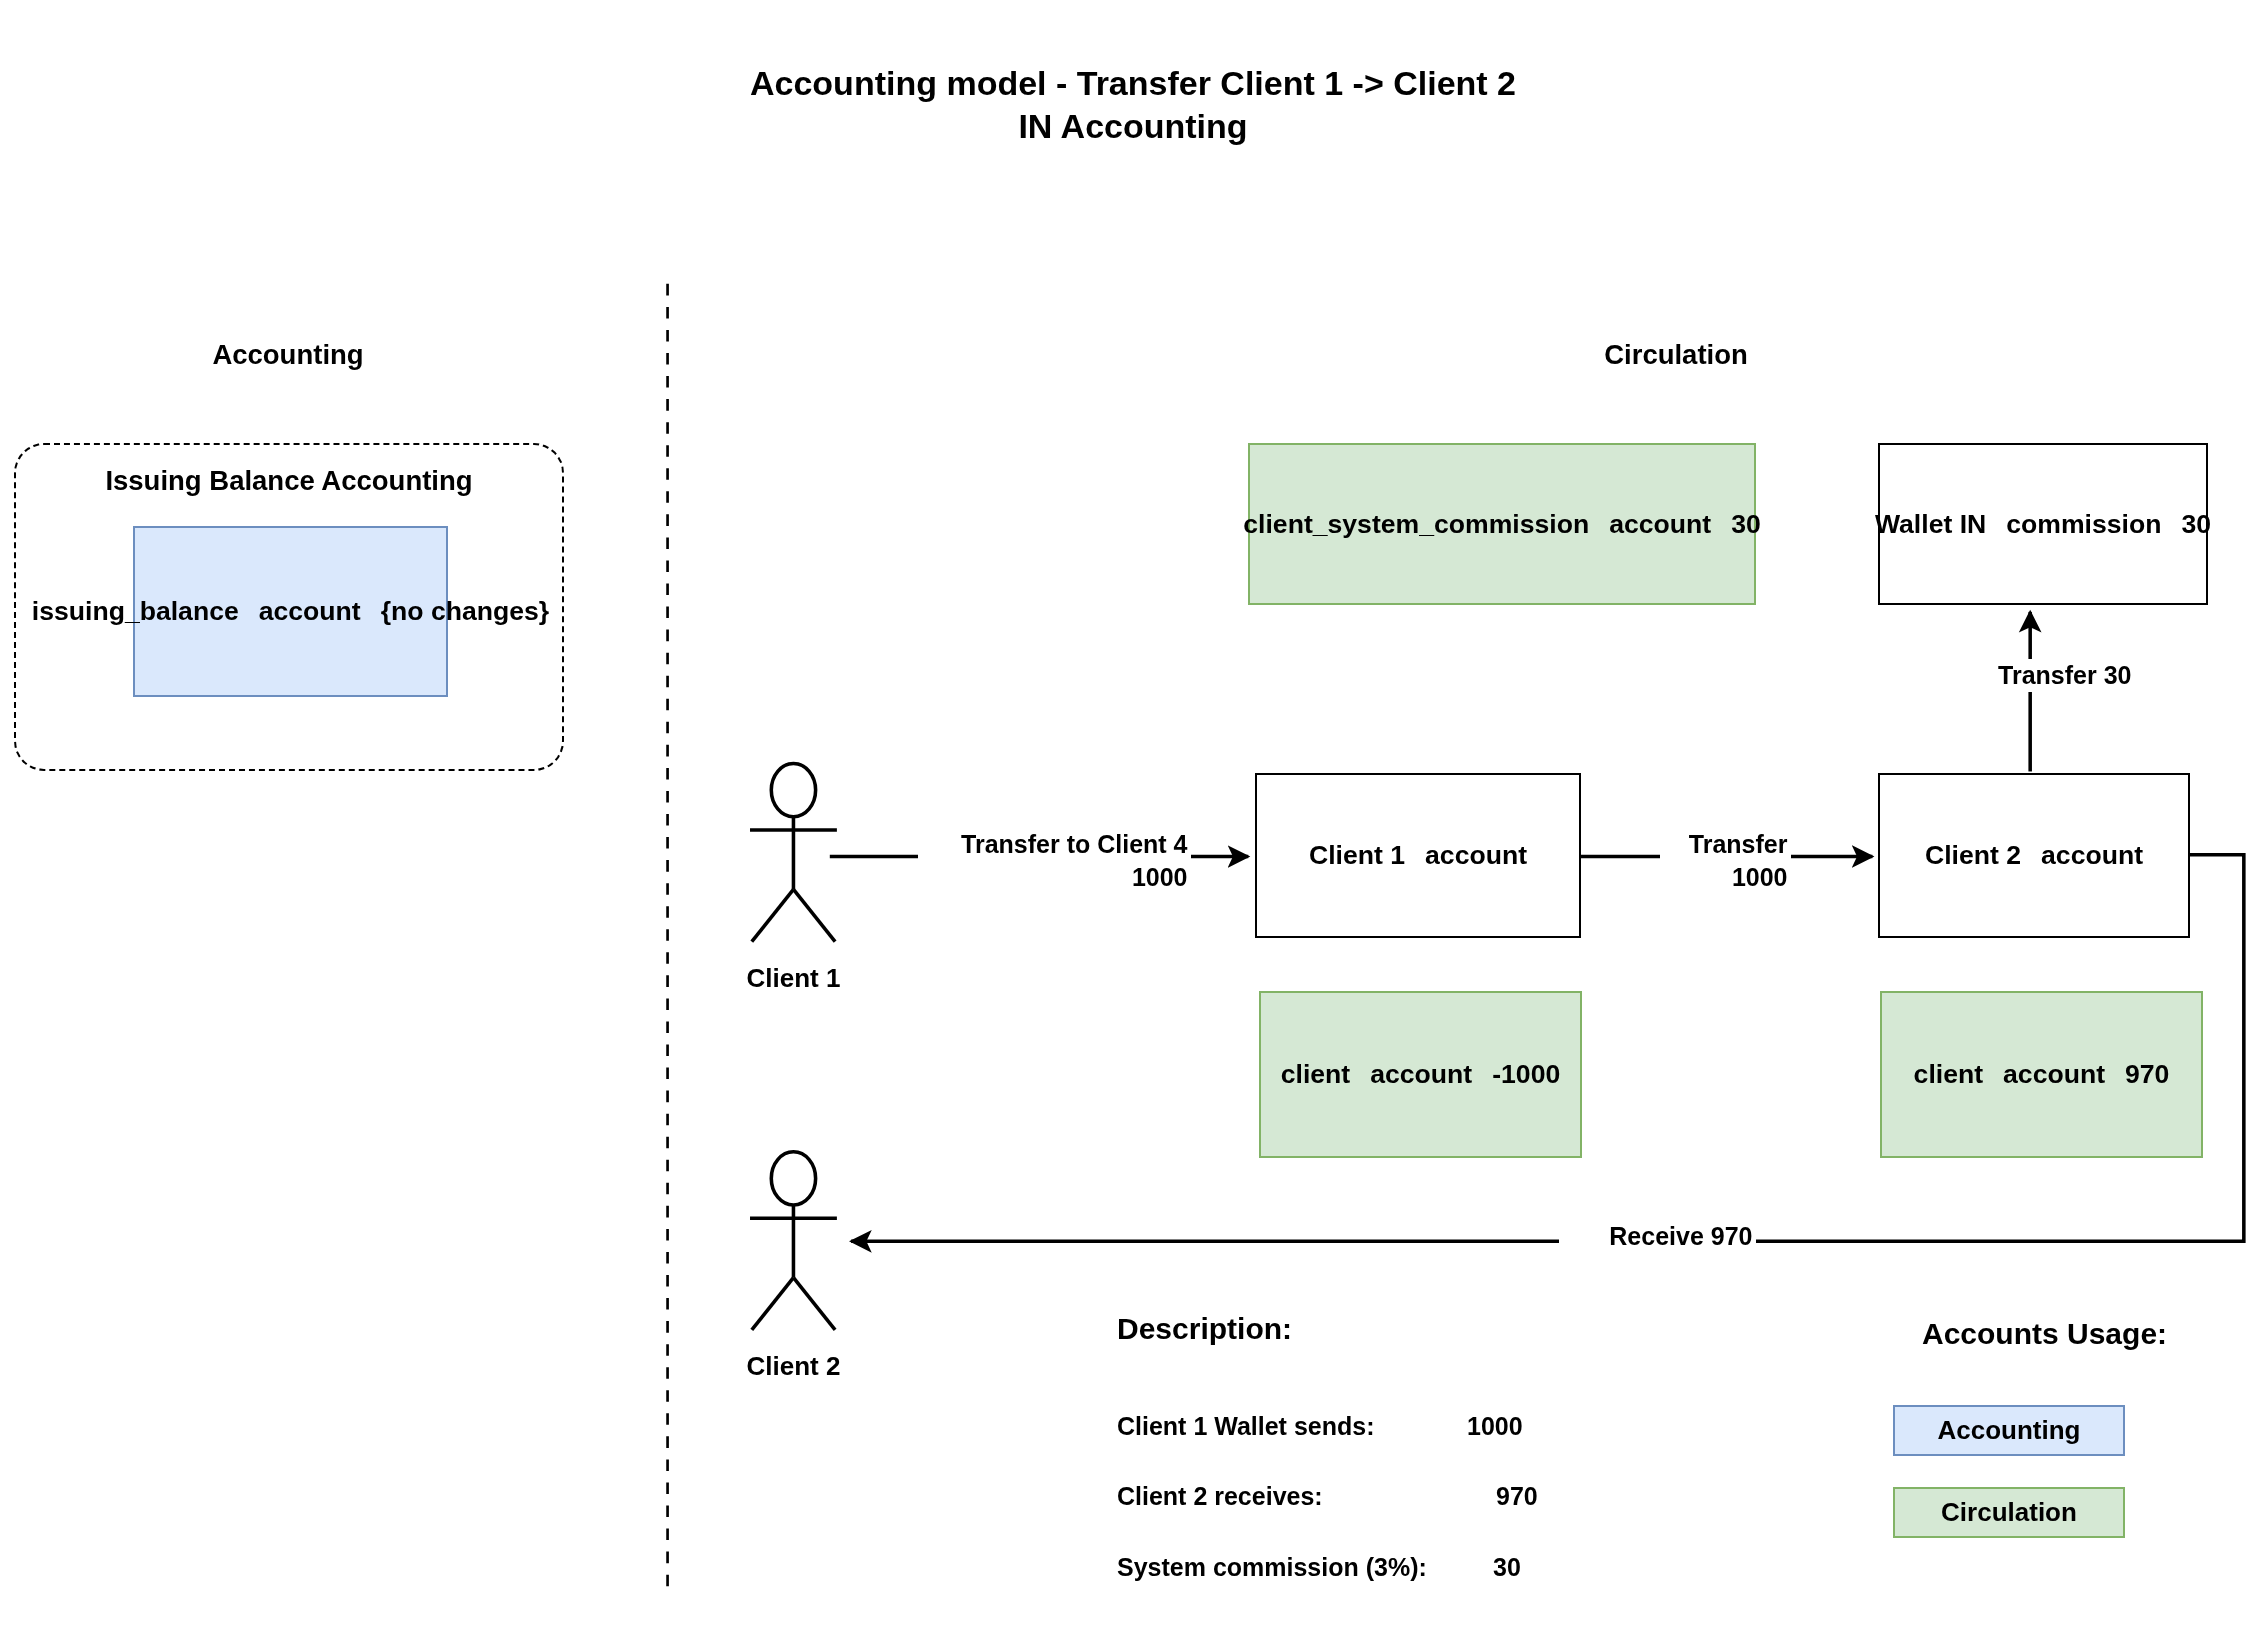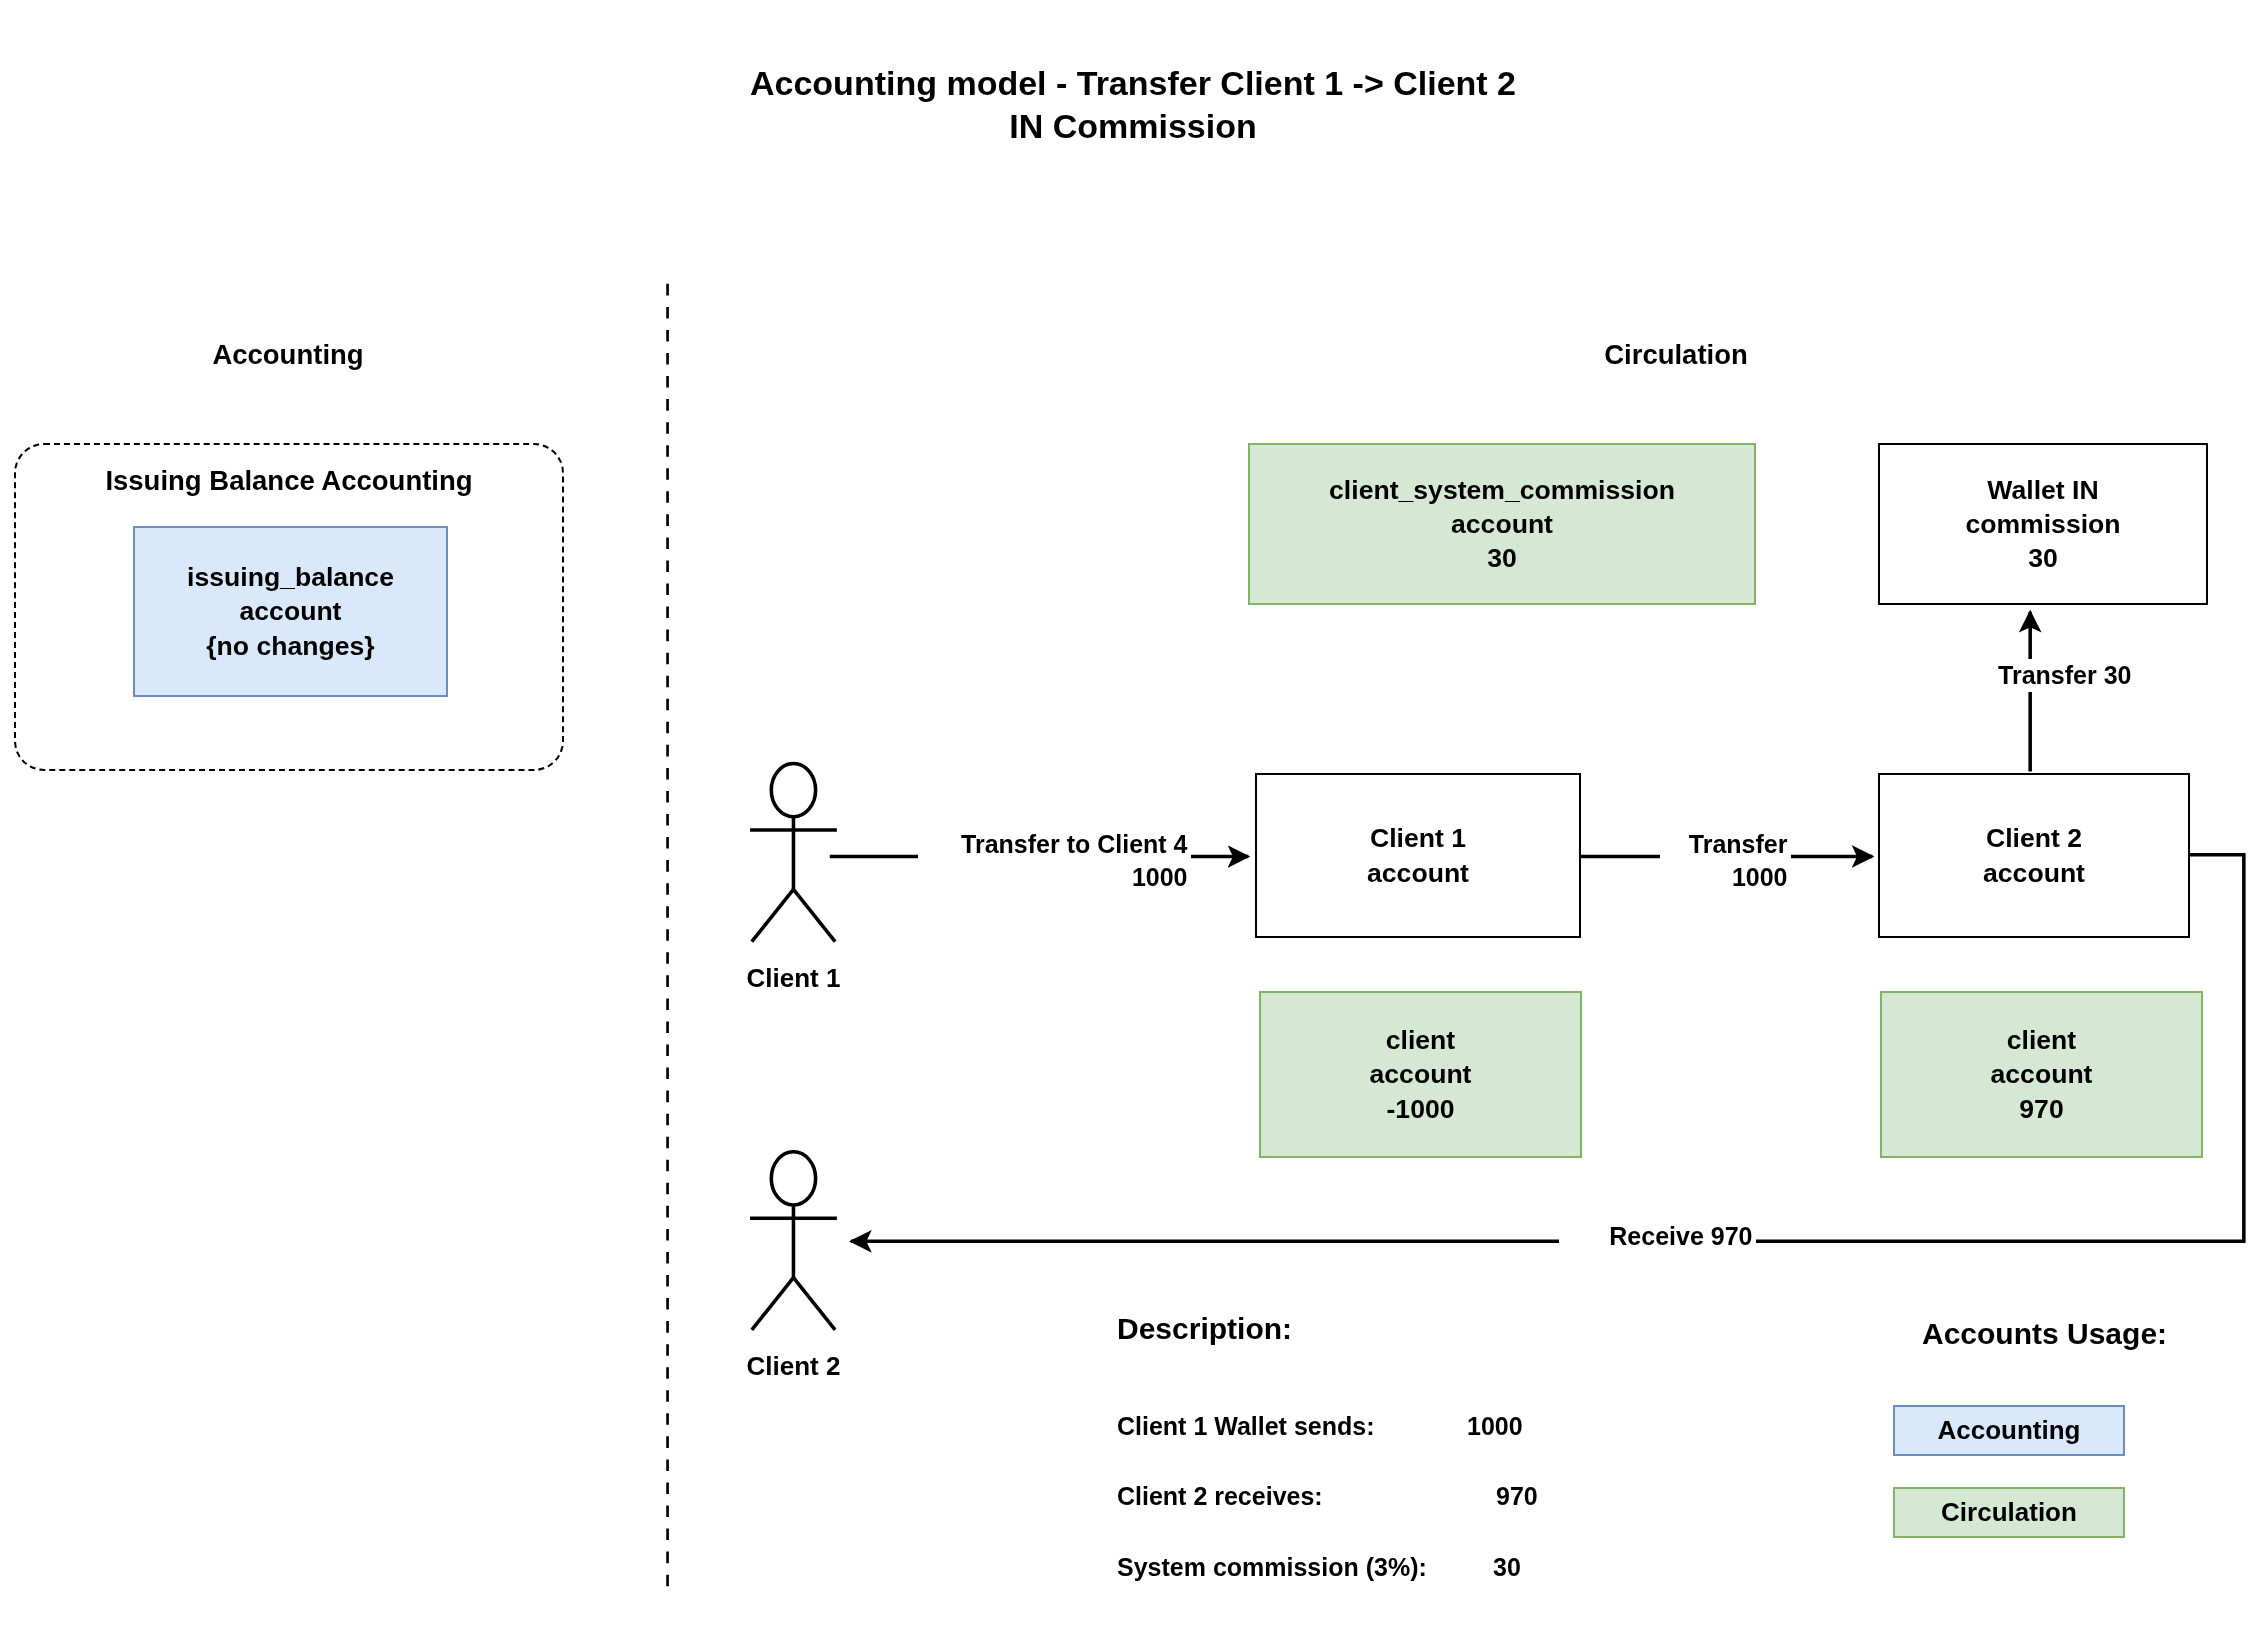--- a/index.html
+++ b/index.html
@@ -47,27 +47,28 @@
     font-weight: bold;
     text-align: center;
     white-space: nowrap;
   }
 
   
   .node {
     position: absolute;
     box-sizing: border-box;
     display: flex;
-    flex-direction: column;
+    flex-direction: row;
     align-items: center;
     justify-content: center;
     text-align: center;
     font-size: 26.6px;
     font-weight: bold;
     line-height: 1.28;
+    gap: 20px;
   }
   .node .l { display: block; white-space: nowrap; }
 
   .node-plain {
     background: #ffffff;
     border: 2.7px solid #000000;
   }
   .node-circulation {
     background: #d5e8d4;
     border: 2.7px solid #82b366;
@@ -175,21 +176,21 @@
       <ellipse cx="895" cy="1329" rx="25" ry="30"></ellipse>
       <line x1="895" y1="1359" x2="895" y2="1441"></line>
       <line x1="846" y1="1374" x2="944" y2="1374"></line>
       <line x1="895" y1="1441" x2="848" y2="1500"></line>
       <line x1="895" y1="1441" x2="942" y2="1500"></line>
     </g>
   </svg>
 
   <div class="diagram-title">
     <span>Accounting model - Transfer Client 1 -&gt; Client 2</span>
-    <span class="line2">IN Commission</span>
+    <span class="line2">IN Accounting</span>
   </div>
 
   <div class="zone-label" style="left:155px; top:339px; width:266px;">Accounting</div>
   <div class="zone-label" style="left:1543px; top:339px; width:266px;">Circulation</div>
 
   <div class="group-dashed" style="left:14px; top:443px; width:550px; height:328px;"></div>
   <div class="group-title" style="left:14px; top:465px; width:550px;">Issuing Balance Accounting</div>
 
   <div class="node node-accounting" style="left:133px; top:526px; width:315px; height:171px;">
     <span class="l">issuing_balance</span>

